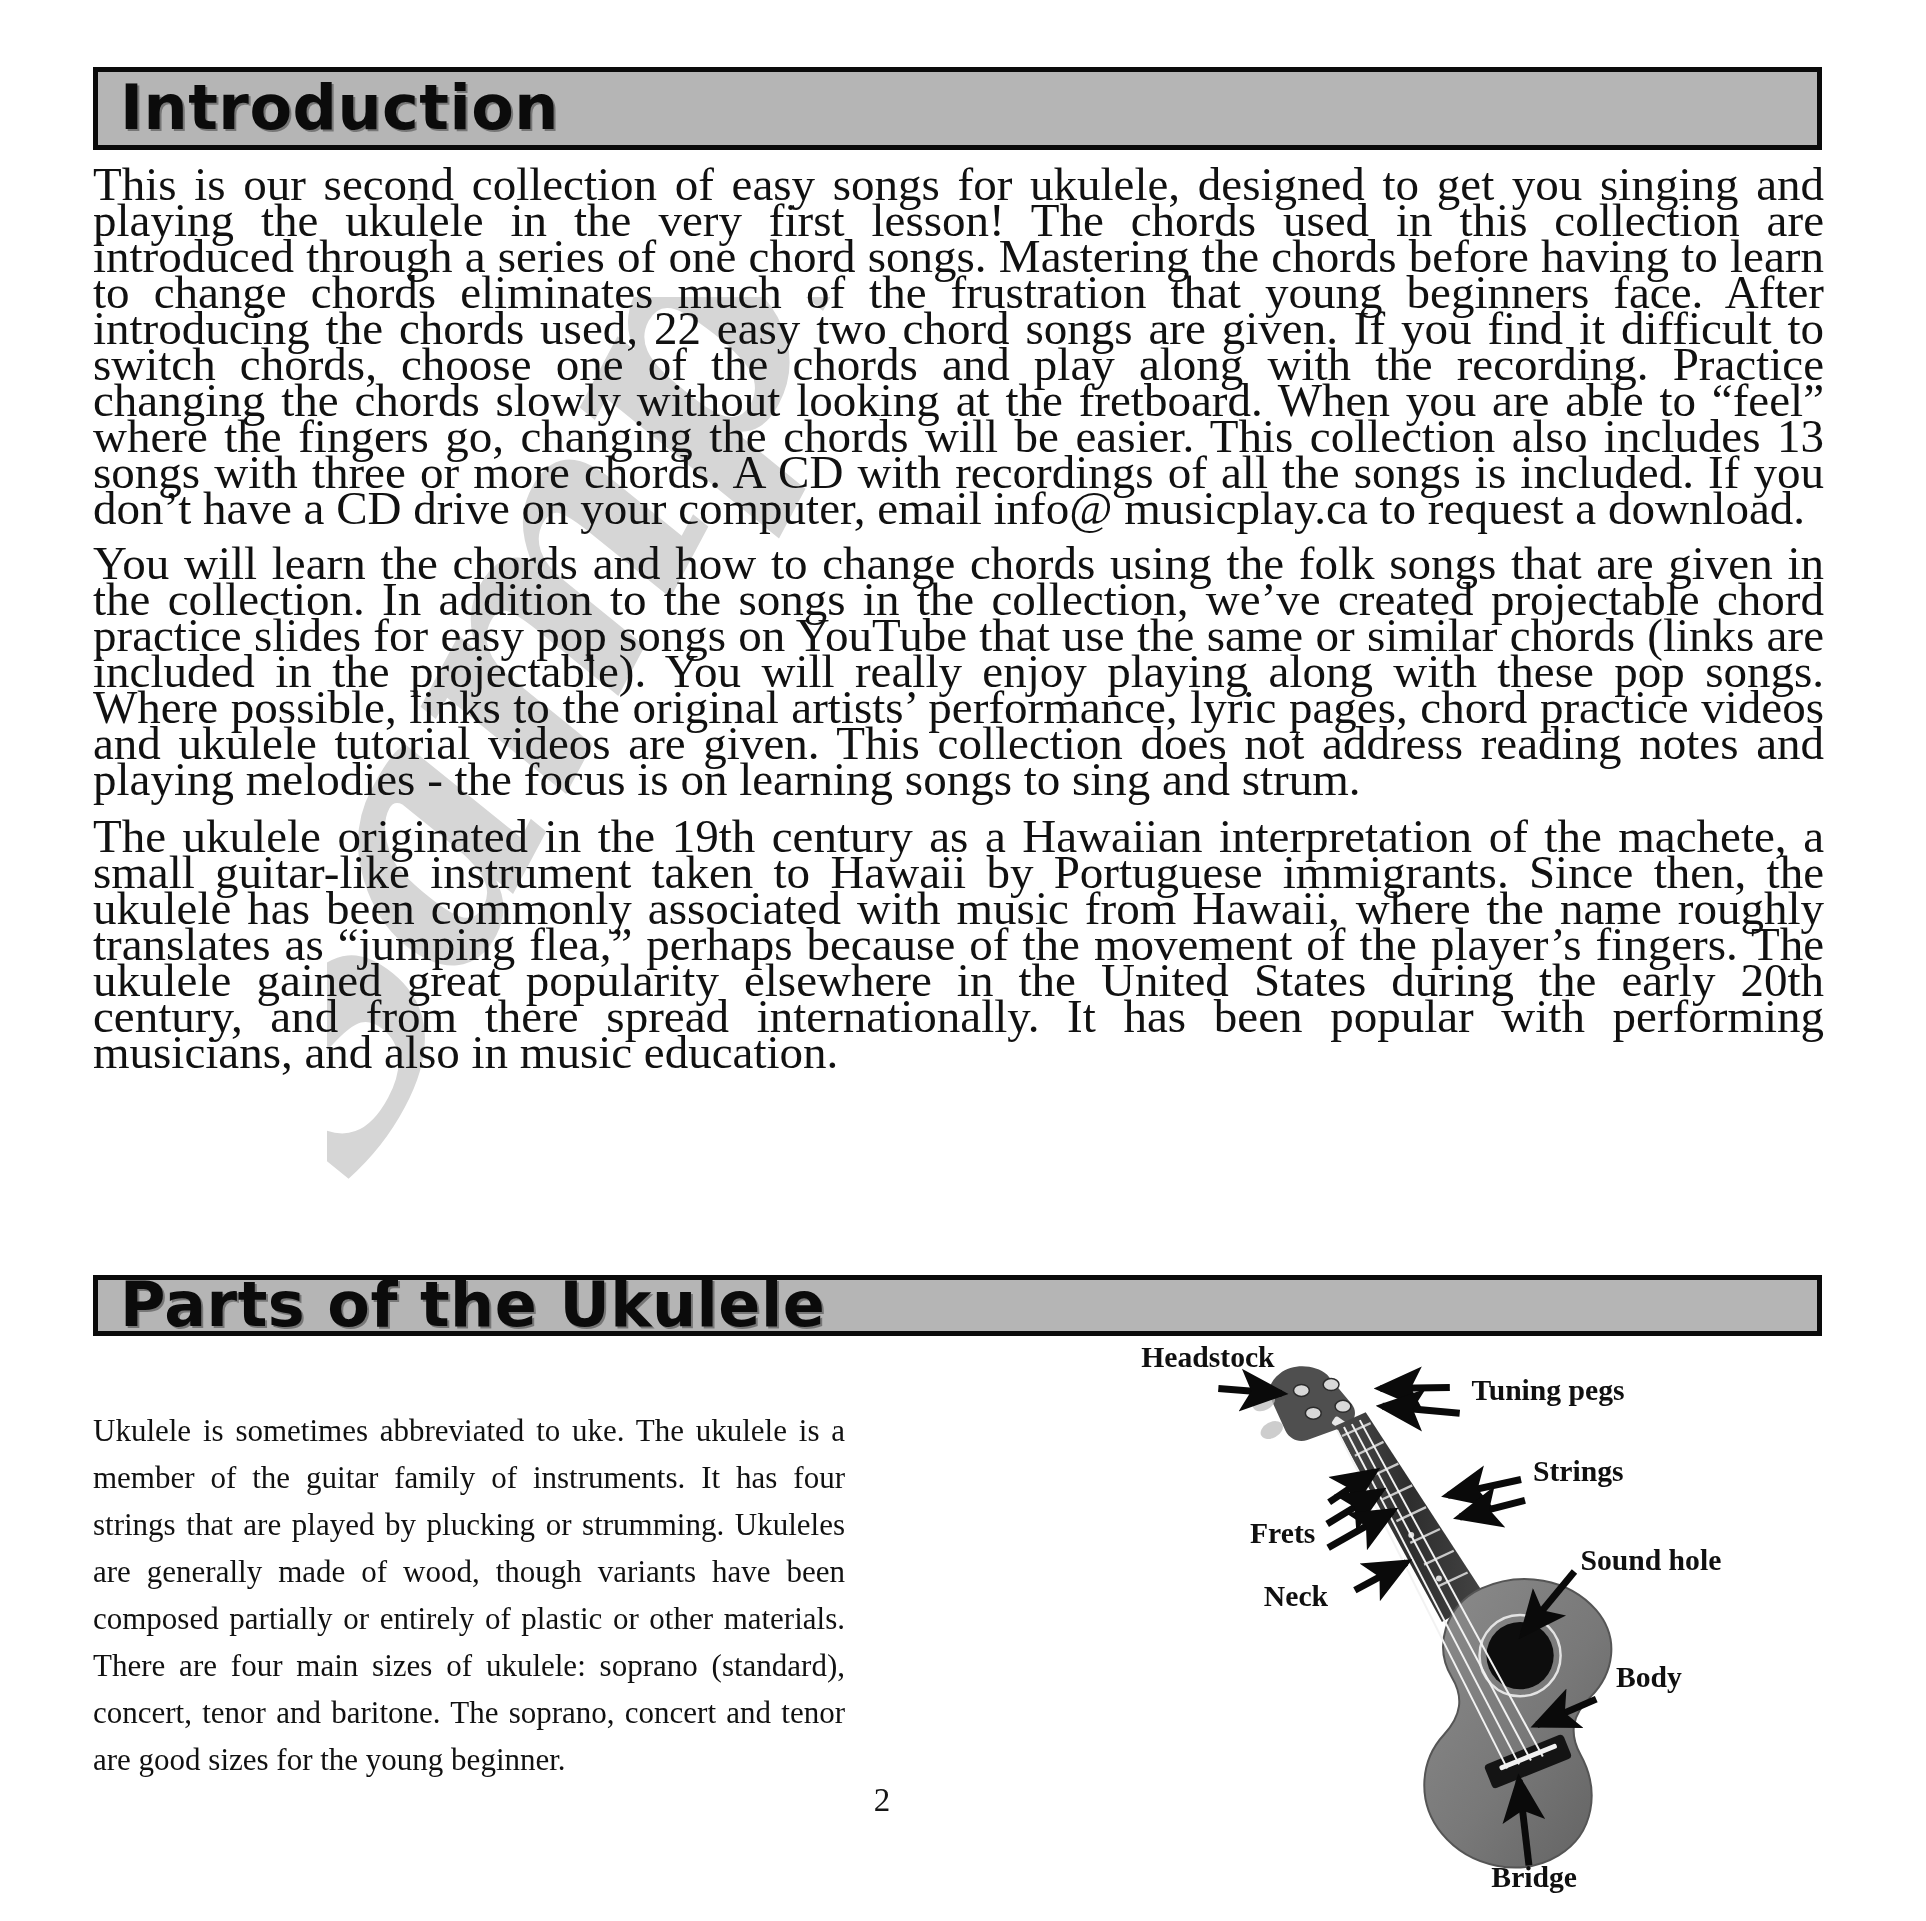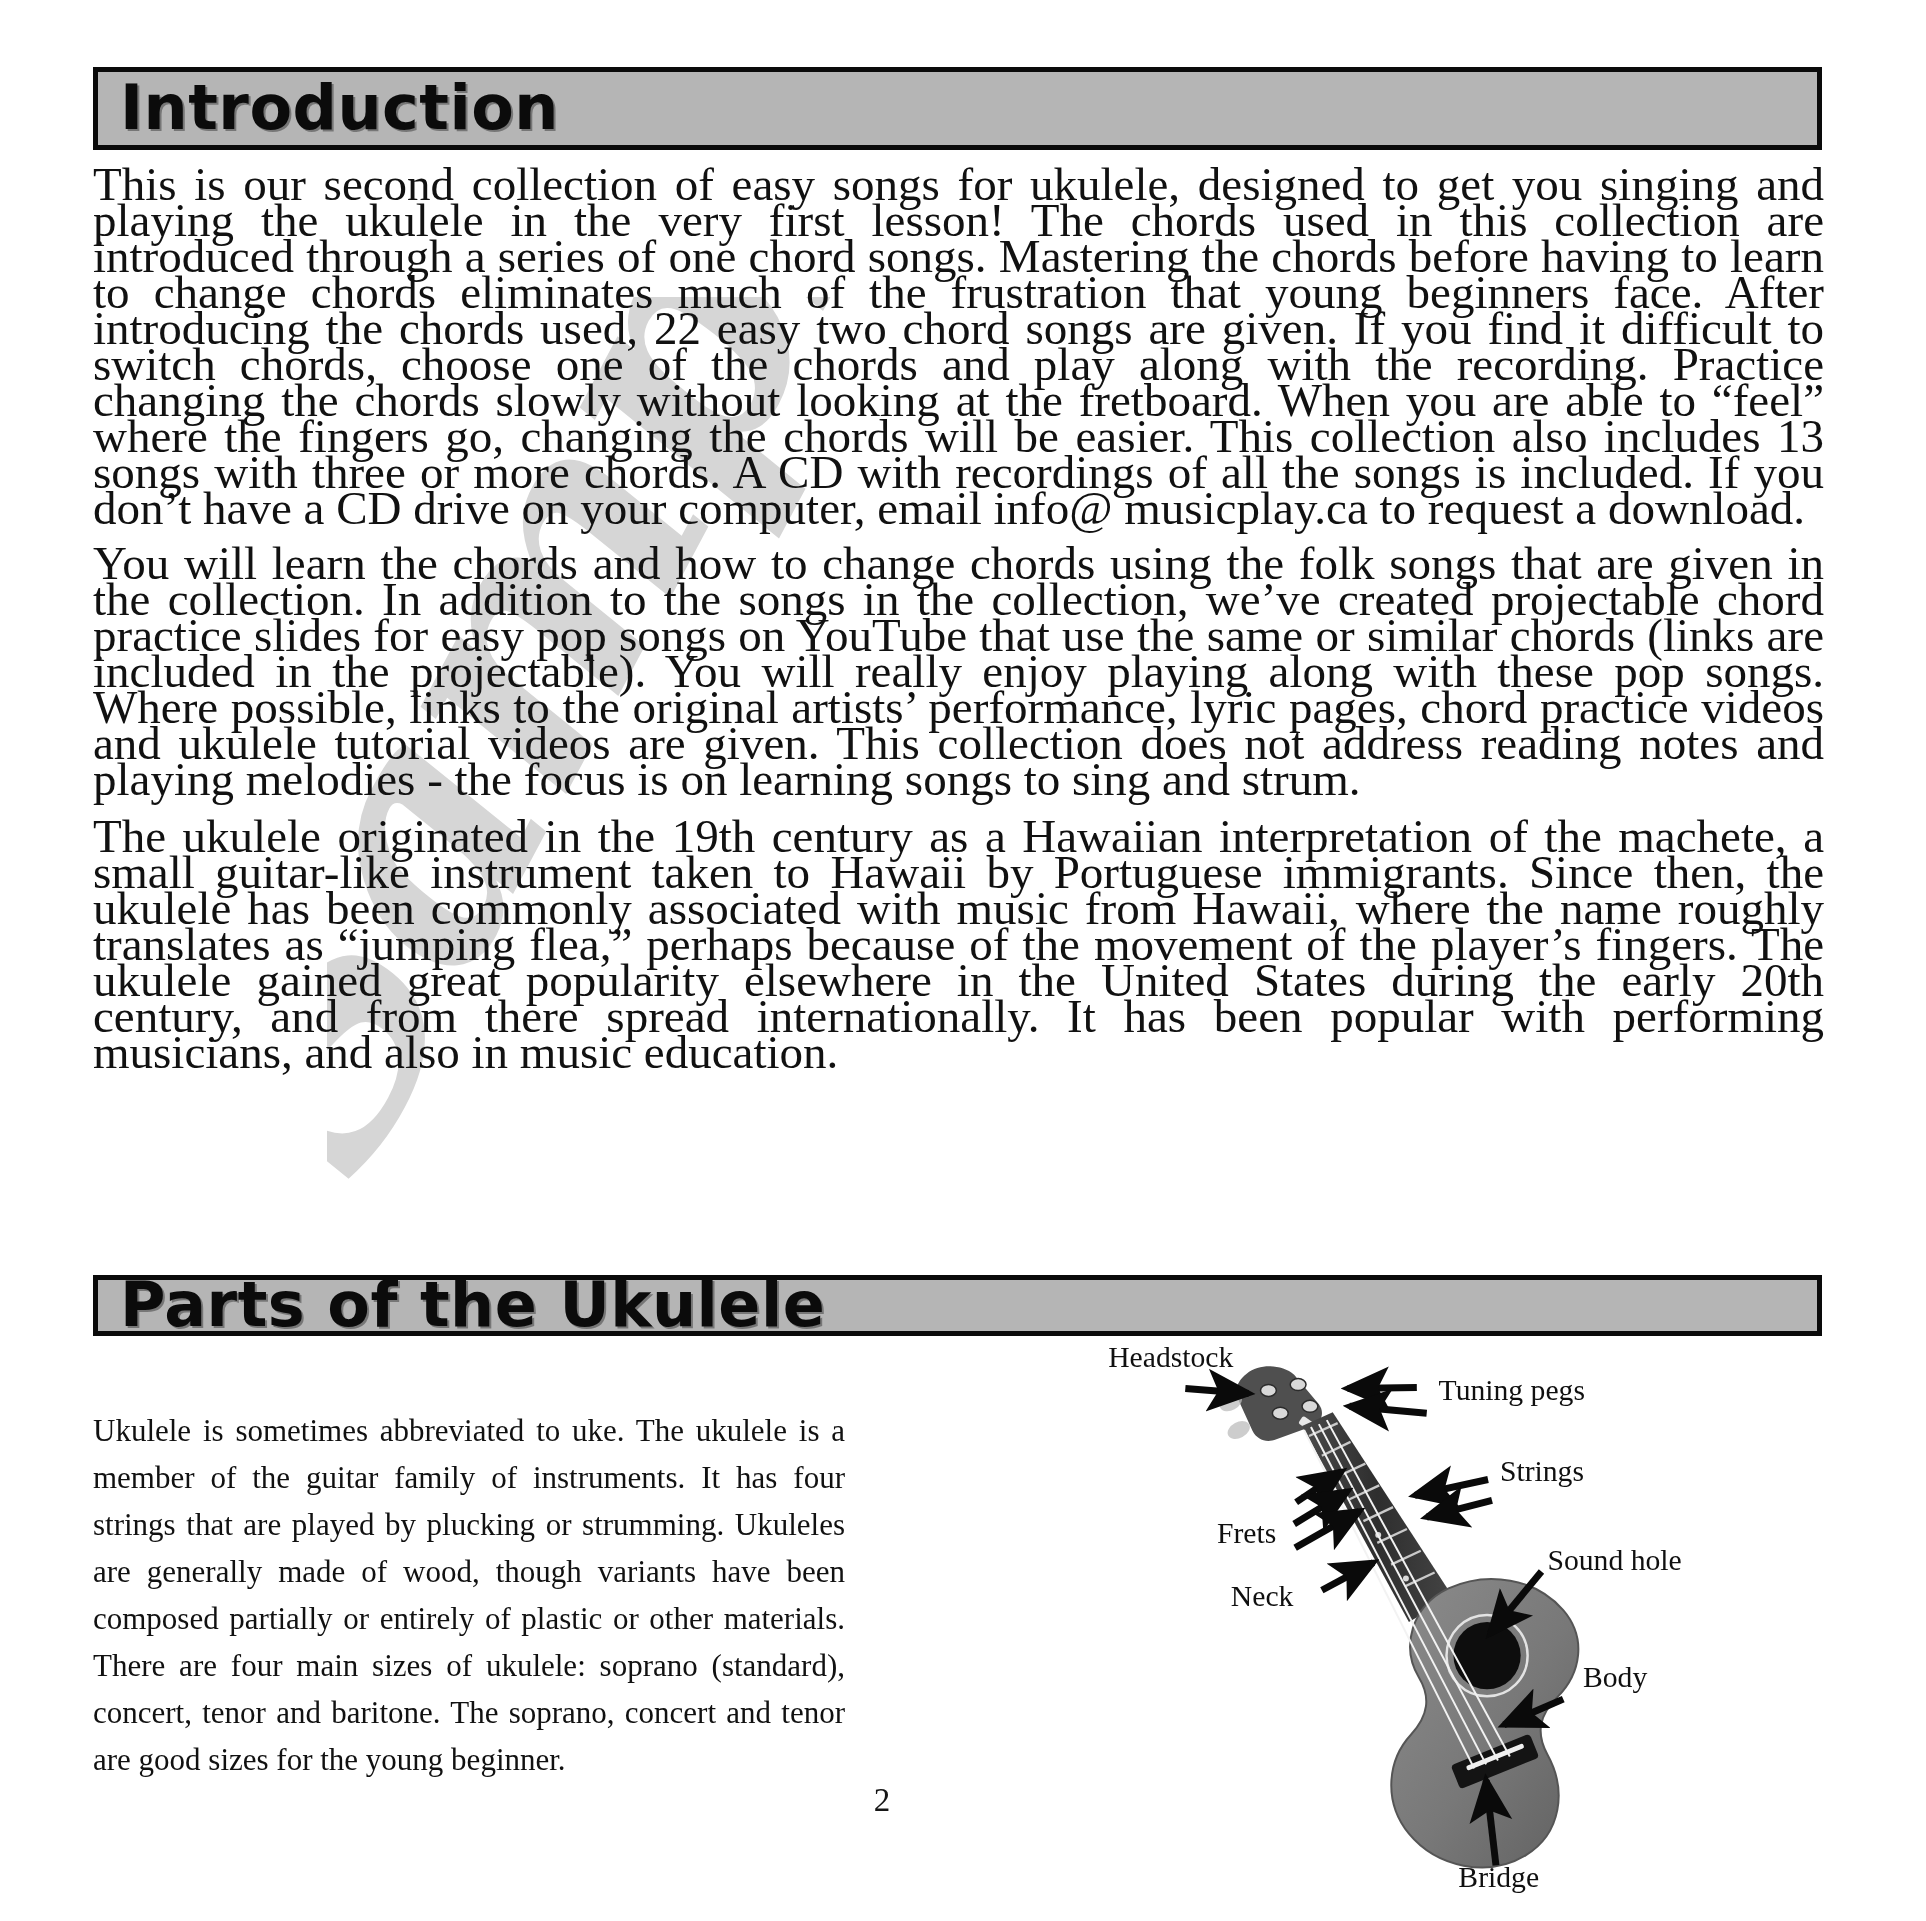--- a/index.html
+++ b/index.html
@@ -90,25 +90,26 @@
     text-align: center;
     font-size: 33px;
     color: #161616;
     z-index: 3;
   }
   #page-number .pn-inner { display: inline-block; margin-left: -163px; }
 
   
   #uke-figure {
     position: absolute;
-    left: 1100px;
+    left: 1133px;
     top: 1341px;
     width: 693px;
     height: 554px;
     z-index: 2;
+    font-weight: bold;
   }
   #uke-figure svg { display: block; width: 100%; height: 100%; }
   .uke-label {
     font-family: "Liberation Serif", "DejaVu Serif", serif;
     font-size: 30px;
     fill: #101010;
   }
 </style>
 </head>
 <body>

